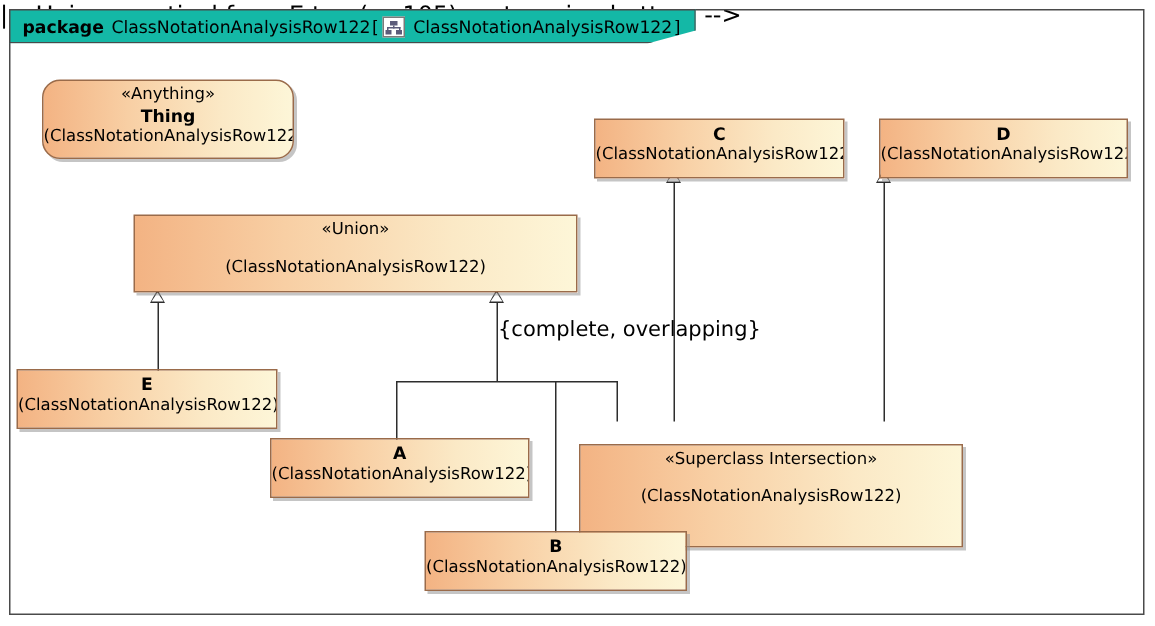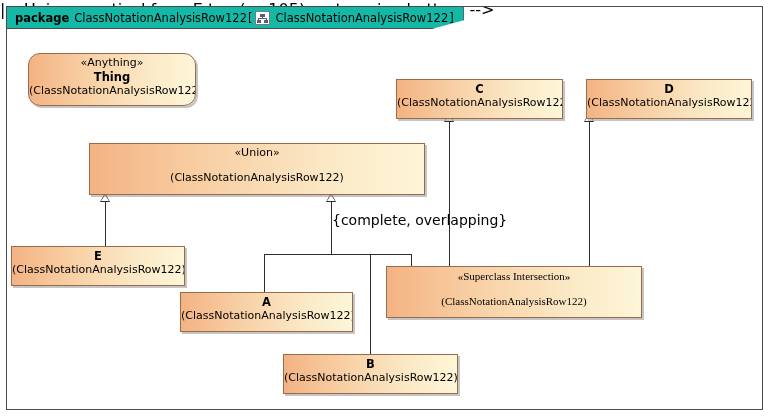--- a/index.html
+++ b/index.html
@@ -238,40 +238,40 @@
     <div class="csub">(ClassNotationAnalysisRow122)</div>
   </div>
 
   
   <div class="cls" style="left:586px; top:79px; width:166px; height:40px;">
     <div class="cname">D</div>
     <div class="csub">(ClassNotationAnalysisRow122)</div>
   </div>
 
   
-  <div class="cls" style="left:89px; top:143px; width:336px; height:52px;">
+  <div class="cls" style="left:89px; top:143px; width:296px; height:52px;">
     <div class="stereo">«Union»</div>
     <div class="spacer"></div>
     <div class="csub">(ClassNotationAnalysisRow122)</div>
   </div>
 
   
   <div class="cls" style="left:11px; top:246px; width:174px; height:40px;">
     <div class="cname">E</div>
     <div class="csub">(ClassNotationAnalysisRow122)</div>
   </div>
 
   
   <div class="cls" style="left:180px; top:292px; width:173px; height:40px;">
     <div class="cname">A</div>
     <div class="csub">(ClassNotationAnalysisRow122)</div>
   </div>
 
   
-  <div class="cls" style="left:386px; top:266px; width:256px; height:52px;font-family:Liberation Serif, serif;">
+  <div class="cls" style="left:386px; top:296px; width:256px; height:69px;">
     <div class="stereo">«Superclass Intersection»</div>
     <div class="spacer"></div>
     <div class="csub">(ClassNotationAnalysisRow122)</div>
   </div>
 
   
   <div class="cls" style="left:283px; top:354px; width:175px; height:40px;">
     <div class="cname">B</div>
     <div class="csub">(ClassNotationAnalysisRow122)</div>
   </div>

